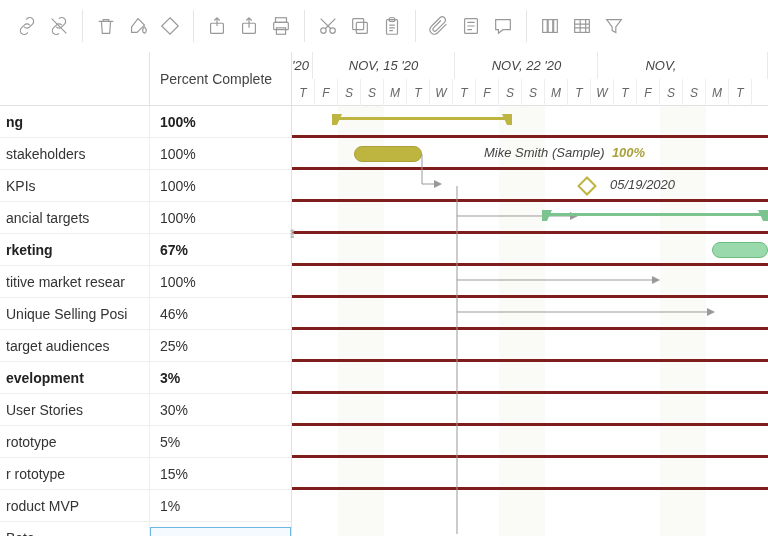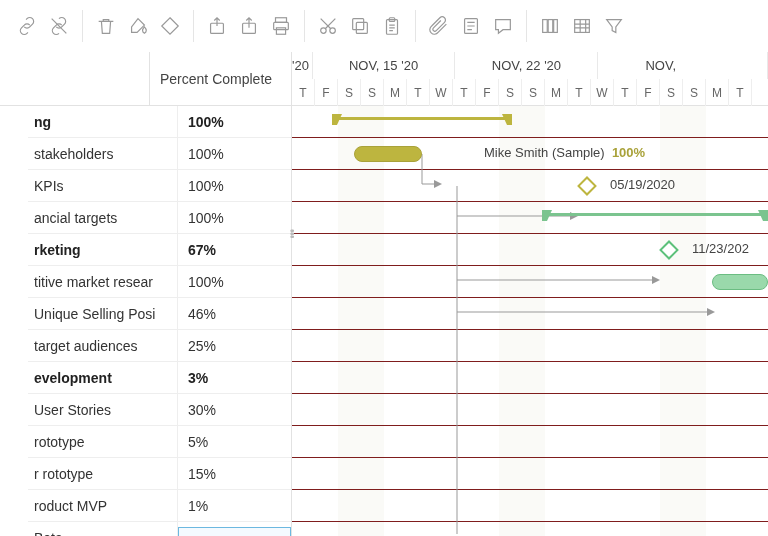--- a/index.html
+++ b/index.html
@@ -8,44 +8,44 @@
   
   .toolbar { display: flex; align-items: center; height: 52px; padding: 0 4px; gap: 0; }
   .toolbar .group { display: flex; align-items: center; gap: 2px; padding: 0 8px; }
   .toolbar .sep { width: 1px; height: 32px; background: #e5e5e5; }
   .tbtn { width: 30px; height: 30px; display: flex; align-items: center; justify-content: center; cursor: pointer; border-radius: 3px; color: #888; }
   .tbtn svg { width: 22px; height: 22px; stroke: #999; fill: none; stroke-width: 1.3; }
   
   
   .content { display: flex; height: calc(536px - 52px); }
   .left { width: 292px; border-right: 1px solid #e2e2e2; position: relative; }
-  .right { flex: 1; position: relative; overflow: hidden; }
+  .right { flex: 1; position: relative; overflow: hidden; font-style: italic; }
   .split-handle { position: absolute; left: 290px; top: 230px; z-index: 10; color: #bbb; font-size: 9px; letter-spacing: -2px; }
   .split-handle div { line-height: 3px; }
   
   
   .thead { height: 54px; display: flex; border-bottom: 1px solid #e2e2e2; }
   .thead .c1 { width: 150px; border-right: 1px solid #e2e2e2; }
   .thead .c2 { flex: 1; display: flex; align-items: center; padding-left: 10px; font-size: 14px; color: #444; }
-  .trow { display: flex; height: 32px; align-items: center; border-bottom: 1px solid #eee; margin-left: 28px; }
+  .trow { display: flex; height: 32px; align-items: center; border-bottom: 1px solid #eee; }
   .trow .c1 { width: 150px; padding-left: 6px; white-space: nowrap; overflow: hidden; border-right: 1px solid #eee; height: 100%; display: flex; align-items: center; font-size: 14px; }
   .trow .c2 { flex: 1; padding-left: 10px; font-size: 14px; }
   .bold { font-weight: bold; color: #222; }
   .last .c2 { border: 1px solid #6cb8e0; background: #f4faff; height: 22px; display: flex; align-items: center; }
   
   
   .ghead { height: 54px; border-bottom: 1px solid #e2e2e2; }
   .ghead-row1 { height: 27px; display: flex; }
   .month-cell { border-right: 1px solid #e9e9e9; display: flex; align-items: center; justify-content: center; font-size: 13px; color: #444; }
   .ghead-row2 { height: 27px; display: flex; }
   .day-cell { width: 23px; border-right: 1px solid #eee; display: flex; align-items: center; justify-content: center; font-size: 12px; color: #666; }
   
   
   .gbody { position: relative; height: calc(100% - 54px); }
-  .grow { height: 32px; position: relative; border-bottom: 1px solid #7f1d1d; }
+  .grow { height: 32px; position: relative; border-bottom: 3px solid #7f1d1d; }
   .wkend { position: absolute; top: 0; bottom: 0; background: #fafaf7; width: 46px; z-index: 0; }
   
   .summary-bar { position: absolute; height: 11px; top: 8px; z-index: 2; }
   .summary-bar .b { position:absolute; left:0; right:0; top:3px; height:3px; }
   .summary-bar .l, .summary-bar .r { position:absolute; top:0; width:0; height:0; }
   .summary-bar .l { left:0; border-left: 5px solid; border-right: 5px solid transparent; border-top: 11px solid; }
   .summary-bar .r { right:0; border-right: 5px solid; border-left: 5px solid transparent; border-top: 11px solid; }
   .olive .b { background:#bdb53f; } .olive .l,.olive .r { color:#bdb53f; border-top-color:#bdb53f; }
   .olive .l{border-left-color:#bdb53f}.olive .r{border-right-color:#bdb53f}
   .green .b { background:#7bc48f; } .green .l,.green .r { color:#7bc48f; border-top-color:#7bc48f; }
@@ -329,24 +329,20 @@
         <span class="bar-label" style="left:318px;">05/19/2020</span>
       </div>
       <div class="grow">
         <div class="summary-bar green" style="left:250px; width:226px;">
             <div class="b"></div>
             <div class="l"></div>
             <div class="r"></div>
           </div>
       </div>
       <div class="grow">
-        <div class="milestone green" style="left:370px;"></div>
-        <span class="bar-label" style="left:400px;">11/23/202</span>
-      </div>
-      <div class="grow">
         <div class="task-bar task-green" style="left:420px; width:56px;"></div>
       </div>
       <div class="grow"></div>
       <div class="grow"></div>
       <div class="grow"></div>
       <div class="grow"></div>
       <div class="grow"></div>
       <div class="grow"></div>
       <div class="grow"></div>
     </div>

